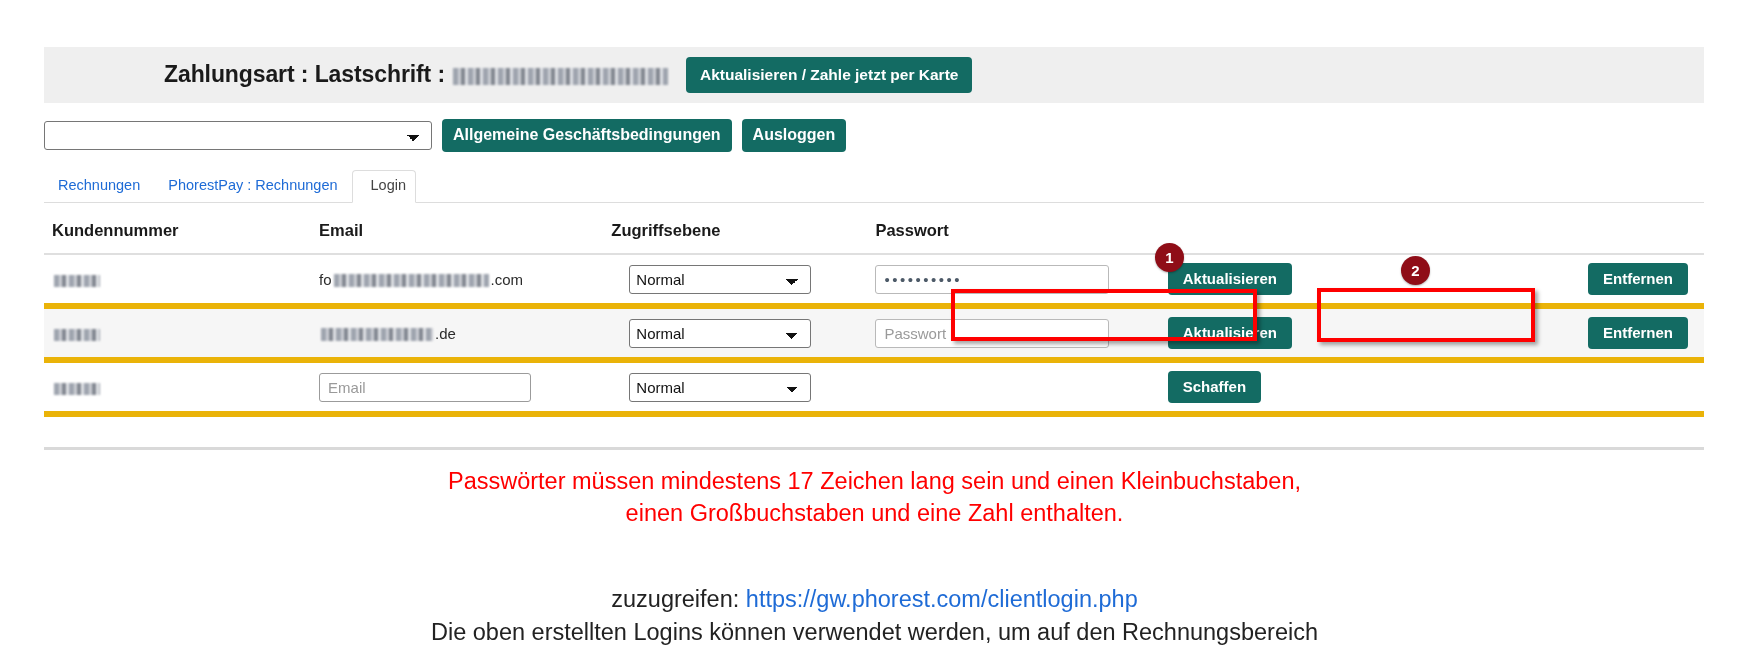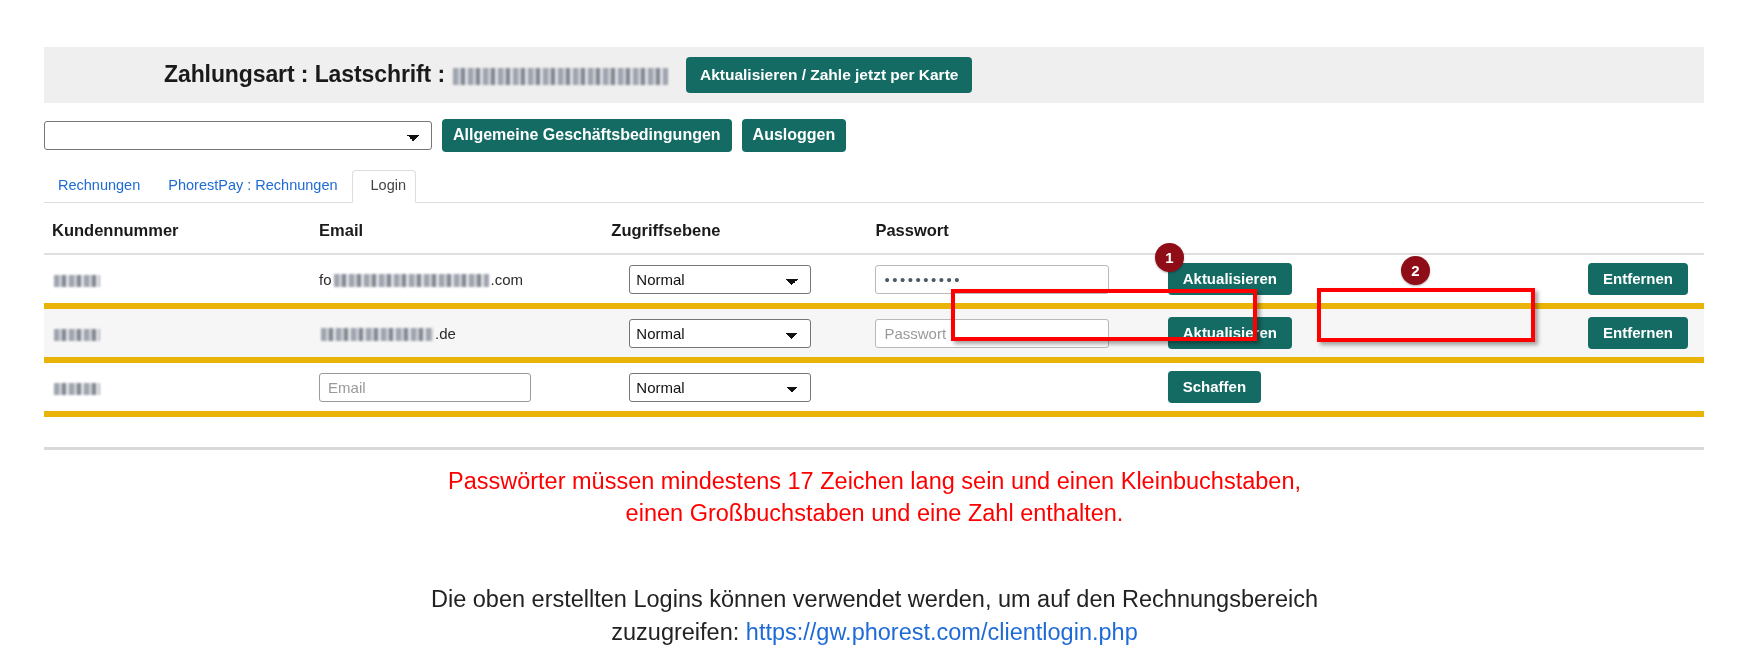--- a/index.html
+++ b/index.html
@@ -382,15 +382,15 @@
 <div class="badge" id="badge-2">2</div>
 
 <div class="hr-bottom"></div>
 
 <div class="note-red">
   <div>Passwörter müssen mindestens 17 Zeichen lang sein und einen Kleinbuchstaben,</div>
   <div>einen Großbuchstaben und eine Zahl enthalten.</div>
 </div>
 
 <div class="note-dark">
+  <div><span>zuzugreifen: </span><a href="#">https://gw.phorest.com/clientlogin.php</a></div>
   <div>Die oben erstellten Logins können verwendet werden, um auf den Rechnungsbereich</div>
-  <div><span>zuzugreifen: </span><a href="#">https://gw.phorest.com/clientlogin.php</a></div>
 </div>
 
 </body></html>

